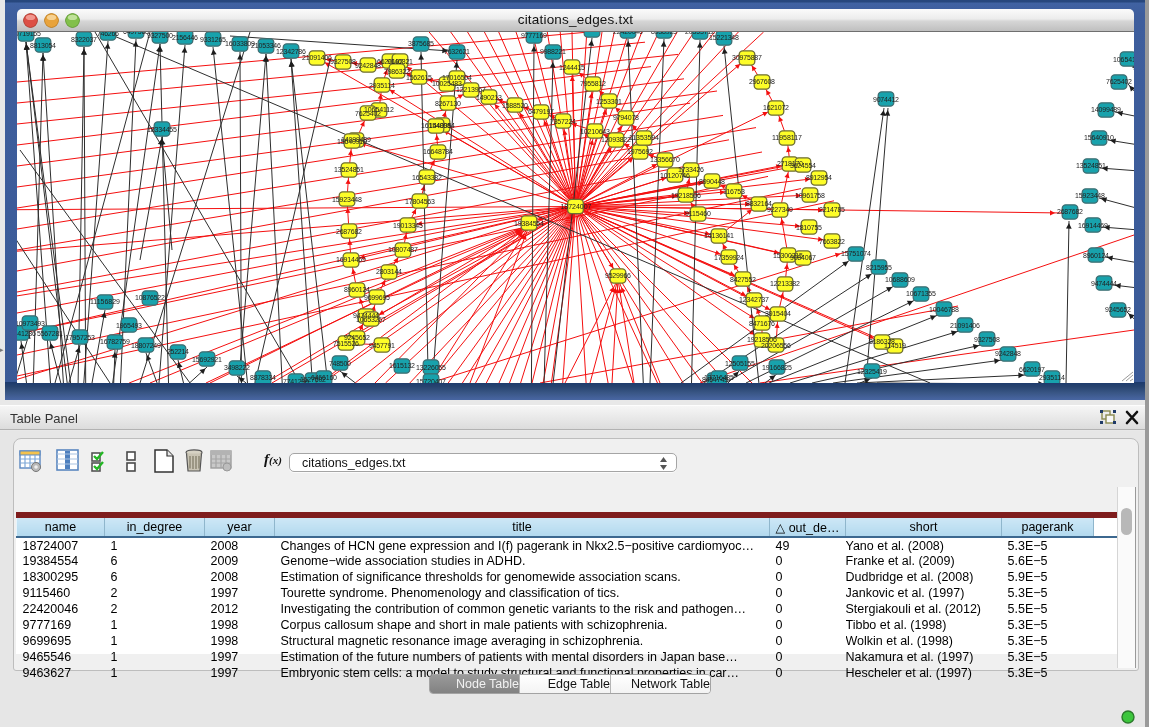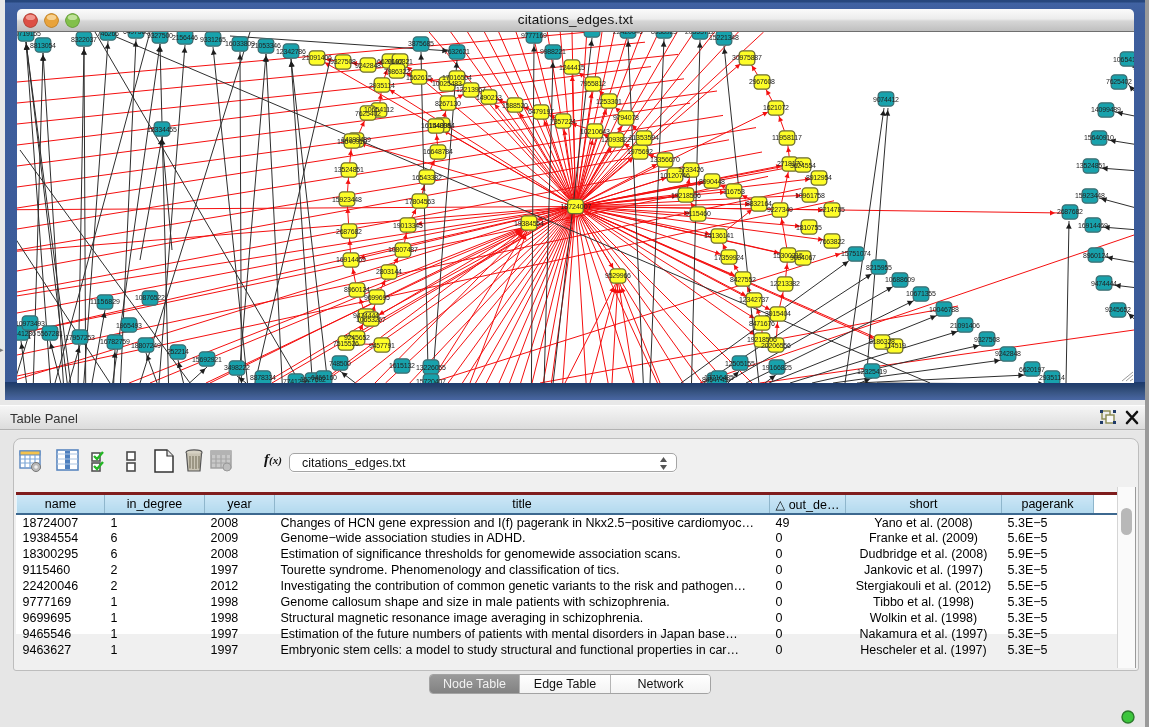--- a/index.html
+++ b/index.html
@@ -20,38 +20,38 @@
  background:linear-gradient(#f6f6f6,#dcdcdc);border-top:1px solid #fdfdfd;
  border-bottom:1px solid #b2b2b2;font-size:13px;color:#333}
 #hdr span{position:absolute;left:10px;top:5px}
 #panelbg{position:absolute;left:0;top:431px;width:1145px;height:296px;background:#e6e6e6}
 #panel{position:absolute;left:13px;top:438px;width:1126px;height:233px;
  background:#f0f0f0;border:1px solid #bdbdbd;border-radius:8px 8px 3px 3px}
 #combo{position:absolute;left:289px;top:453px;width:388px;height:19px;background:#fff;
  border:1px solid #a5a5a5;border-radius:5px;font-size:12.5px;color:#111;
  box-shadow:0 1px 0 rgba(255,255,255,.7)}
 #combo span{position:absolute;left:12px;top:2px}
-#tablebox{position:absolute;left:16px;top:492px;width:1101px;height:142px;
- background:#fff;border-top:3px solid #7f1d1d}
+#tablebox{position:absolute;left:16px;top:512px;width:1101px;height:142px;
+ background:#fff;border-top:6px solid #7f1d1d}
 table{border-collapse:collapse;table-layout:fixed;width:1101px;font-size:12.5px}
 th{height:19px;background:linear-gradient(#cde7f6,#b2d9ee);font-weight:normal;
  border-right:1px solid #8fb6cc;border-left:1px solid #e8f4fb;
  font-size:12.5px;padding:0}
 thead tr{border-bottom:2px solid #3c688f}
 th.c7{background:#fff;border-left:1px solid #8fb6cc;border-right:none}
 td{height:16px;padding:0 0 0 6px;white-space:nowrap;overflow:hidden;color:#000}
-td.c5{text-align:center;padding:0}
+td.c5{padding:0}
 .c0{width:88px}.c1{width:100px}.c2{width:70px}.c3{width:495px}
 .c4{width:76px}.c5{width:156px}.c6{width:92px}.c7{width:24px}
 #vscroll{position:absolute;left:1117px;top:487px;width:19px;height:181px;
  background:#fafafa;border-left:1px solid #d5d5d5;border-right:1px solid #999}
 #vthumb{position:absolute;left:3px;top:21px;width:11px;height:27px;background:#b8b8b8;border-radius:6px}
 #tabs{position:absolute;left:429px;top:674px;height:20px;display:flex;
  border:1px solid #a3a3a3;border-radius:4px;overflow:hidden;font-size:12.5px}
-#tabs div{padding:2px 12px 0;text-align:center;height:20px}
+#tabs div{padding:2px 0 0;text-align:right;height:20px}
 #tabs .sel{background:linear-gradient(#9a9a9a,#7f7f7f);color:#f2f2f2;width:89px}
 #tabs .n{background:linear-gradient(#ffffff,#f2f2f2);color:#111;border-left:1px solid #b5b5b5}
 #mem{position:absolute;right:32px;top:728px;font-size:10.5px;color:#222}
 .icn{position:absolute;top:449px}
 </style></head>
 <body>
 <div id="desk">
     <div class="bb"></div>
   </div>
 <div id="titlebar">
@@ -1000,21 +1000,21 @@
           <td class="c3">Investigating the contribution of common genetic variants to the risk and pathogen…</td>
           <td class="c4">0</td>
           <td class="c5">Stergiakouli et al. (2012)</td>
           <td class="c6">5.5E−5</td>
           <td class="c7"></td>
         </tr>
 <tr>
           <td class="c0">9777169</td>
           <td class="c1">1</td>
           <td class="c2">1998</td>
-          <td class="c3">Genome callosum shape and size in male patients with schizophrenia.</td>
+          <td class="c3">Corpus callosum shape and short in male patients with schizophrenia.</td>
           <td class="c4">0</td>
           <td class="c5">Tibbo et al. (1998)</td>
           <td class="c6">5.3E−5</td>
           <td class="c7"></td>
         </tr>
 <tr>
           <td class="c0">9699695</td>
           <td class="c1">1</td>
           <td class="c2">1998</td>
           <td class="c3">Structural magnetic resonance image averaging in schizophrenia.</td>

